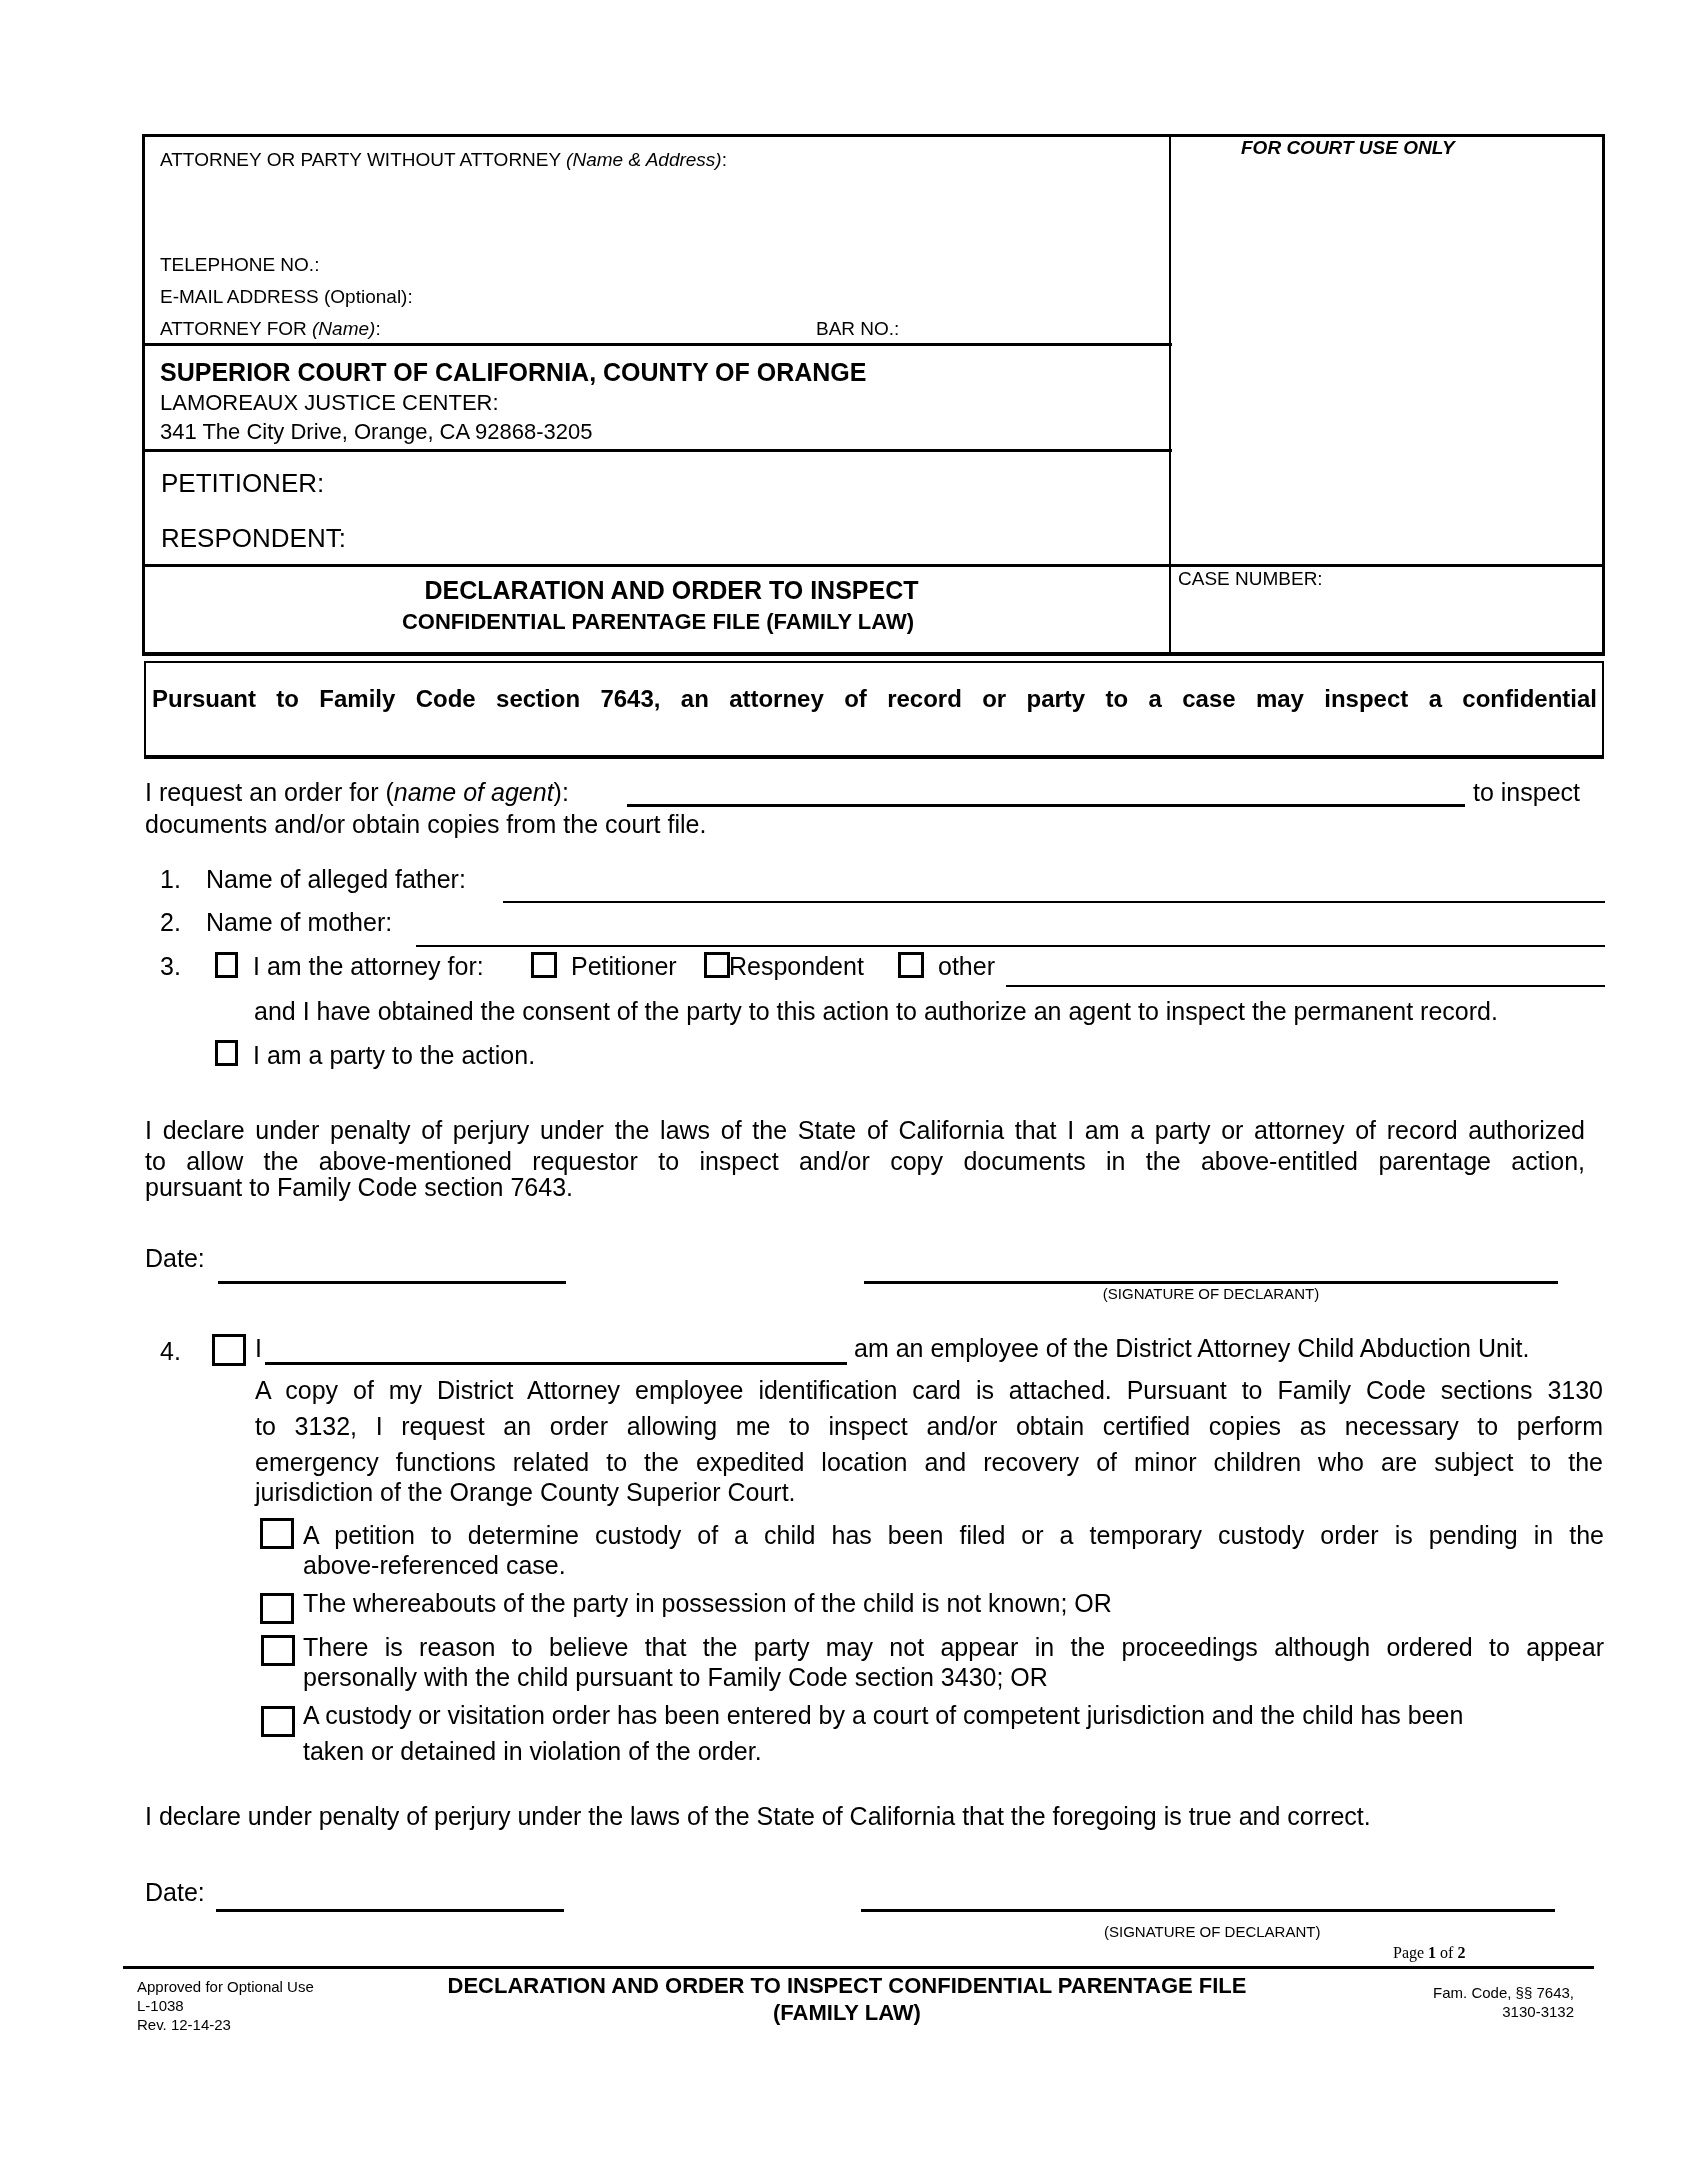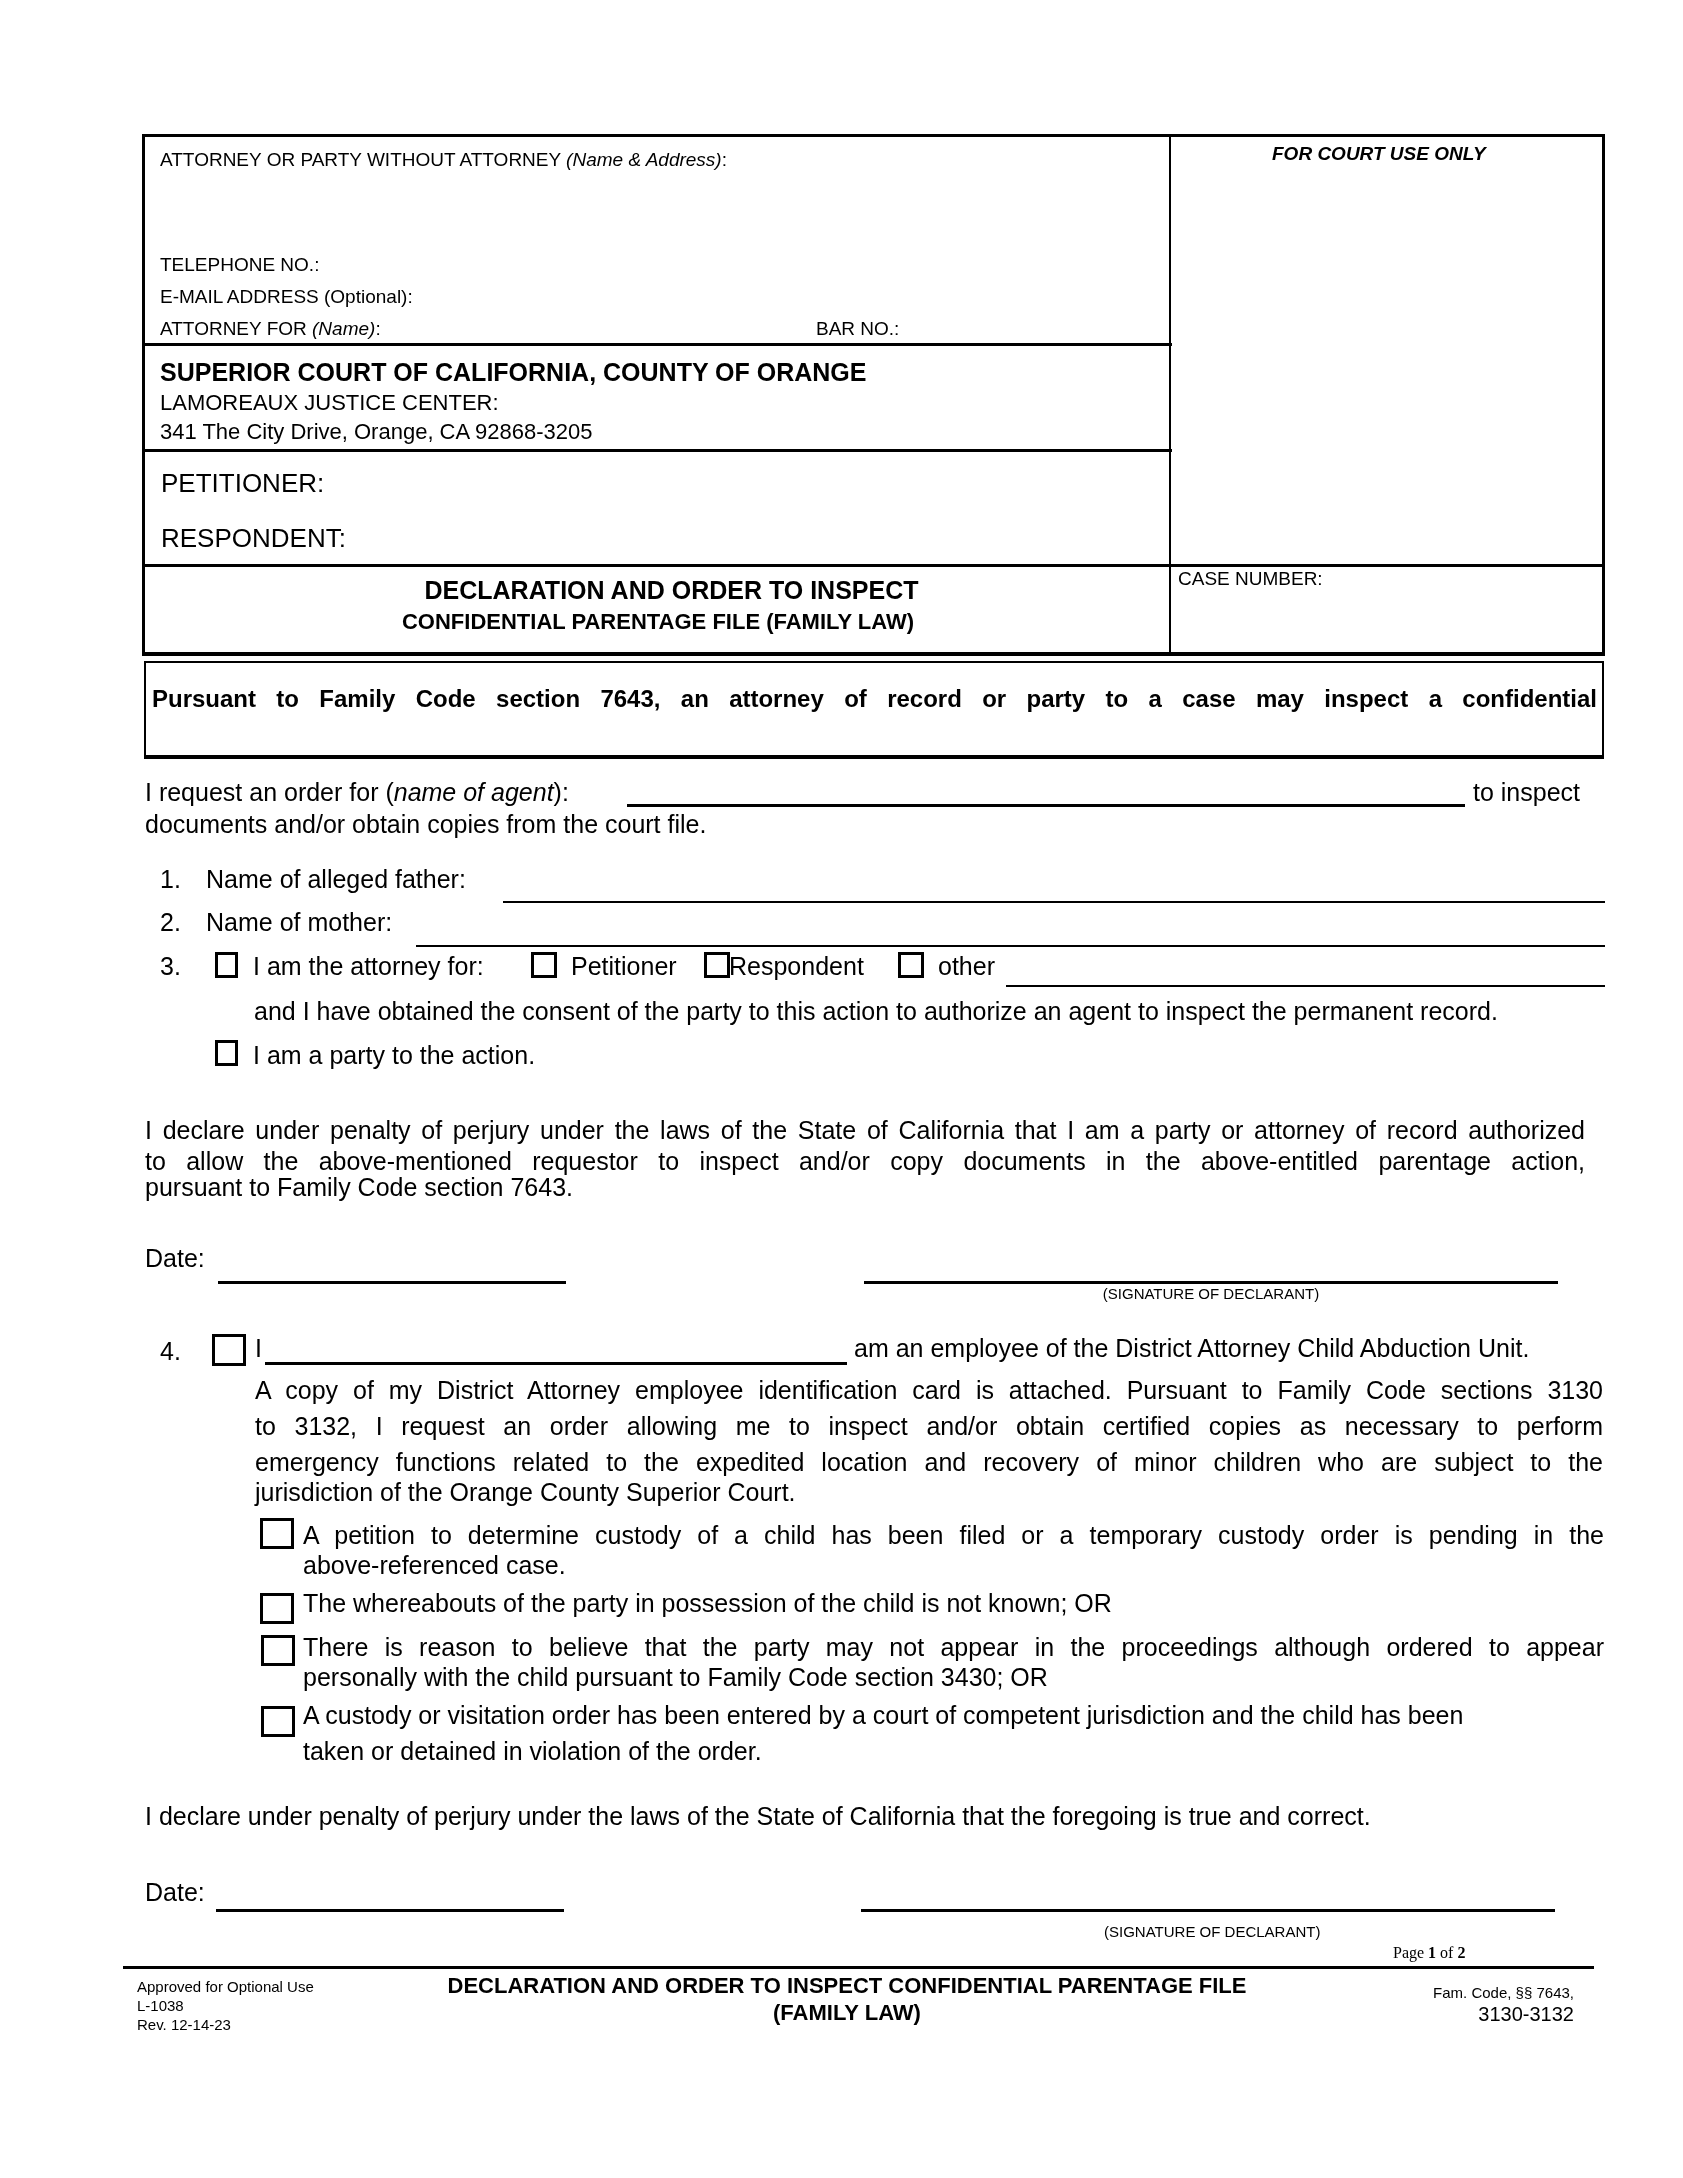--- a/index.html
+++ b/index.html
@@ -40,21 +40,21 @@
   <input class="field" style="left: 327px; top: 252px; width: 832px; border-bottom: none;" type="text">
   <div class="abs t20" style="left:160px;top:286px;">E-MAIL ADDRESS (Optional):</div>
   <input class="field" style="left: 465px; top: 284px; width: 693px; border-bottom: none;" type="text">
   <div class="abs t20" style="left:160px;top:318px;">
     <span>ATTORNEY FOR</span> <span class="i">(Name)</span><span>:</span>
   </div>
   <input class="field" style="left: 416px; top: 316px; width: 396px; border-bottom: none;" type="text">
   <div class="abs t20" style="left:816px;top:318px;">BAR NO.:</div>
   <input class="field" style="left: 911px; top: 316px; width: 248px; border-bottom: none;" type="text">
 
-  <div class="abs t20 b i" style="left:1241px;top:143px;margin-left:31px;">FOR COURT USE ONLY</div>
+  <div class="abs t20 b i" style="left:1241px;top:137px;">FOR COURT USE ONLY</div>
 
   <div class="abs b" style="left:160px;top:358px;font-size:25px;">SUPERIOR COURT OF CALIFORNIA, COUNTY OF ORANGE</div>
   <div class="abs" style="left:160px;top:390px;font-size:22px;">LAMOREAUX JUSTICE CENTER:</div>
   <div class="abs" style="left:160px;top:419px;font-size:22px;">341 The City Drive, Orange, CA 92868-3205</div>
 
   <div class="abs" style="left:161px;top:468px;font-size:26px;">PETITIONER:</div>
   <input class="field" style="left: 337px; top: 470px; width: 812px; border-bottom: none; height: 28px;" type="text">
   <div class="abs" style="left:161px;top:523px;font-size:26px;">RESPONDENT:</div>
   <input class="field" style="left: 366px; top: 525px; width: 782px; border-bottom: none; height: 28px;" type="text">
 
@@ -146,14 +146,14 @@
 <div class="hline" style="left:123px;top:1966px;width:1471px;height:3px;"></div>
 
 <div class="abs" style="left:137px;top:1978px;font-size:15px;">Approved for Optional Use</div>
 <div class="abs" style="left:137px;top:1997px;font-size:15px;">L-1038</div>
 <div class="abs" style="left:137px;top:2016px;font-size:15px;">Rev. 12-14-23</div>
 
 <div class="abs b" style="left:327px;width:1040px;top:1973px;text-align:center;font-size:22px;">DECLARATION AND ORDER TO INSPECT CONFIDENTIAL PARENTAGE FILE</div>
 <div class="abs b" style="left:327px;width:1040px;top:2000px;text-align:center;font-size:22px;">(FAMILY LAW)</div>
 
 <div class="abs" style="left:1366px;width:208px;top:1984px;text-align:right;font-size:15px;">Fam. Code, §§ 7643,</div>
-<div class="abs" style="left:1366px;width:208px;top:2003px;text-align:right;font-size:20px;">3130-3132</div>
+<div class="abs" style="left:1366px;width:208px;top:2003px;text-align:right;font-size:15px;">3130-3132</div>
 
 
 </body></html>

